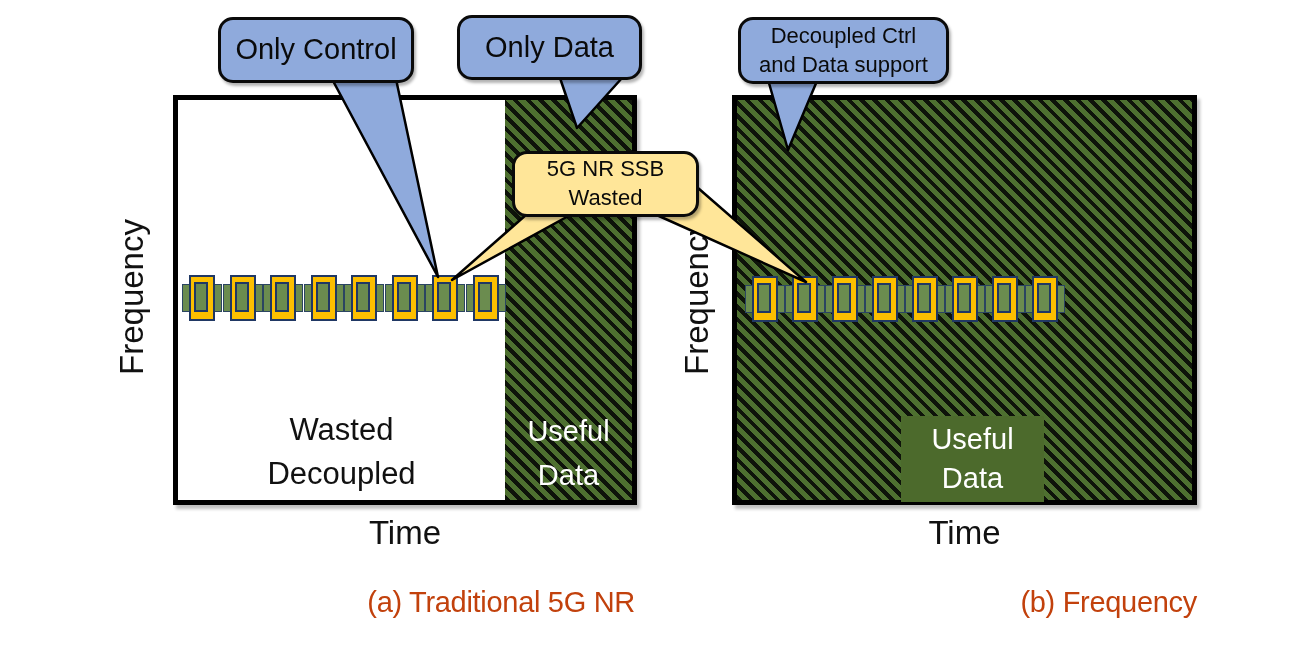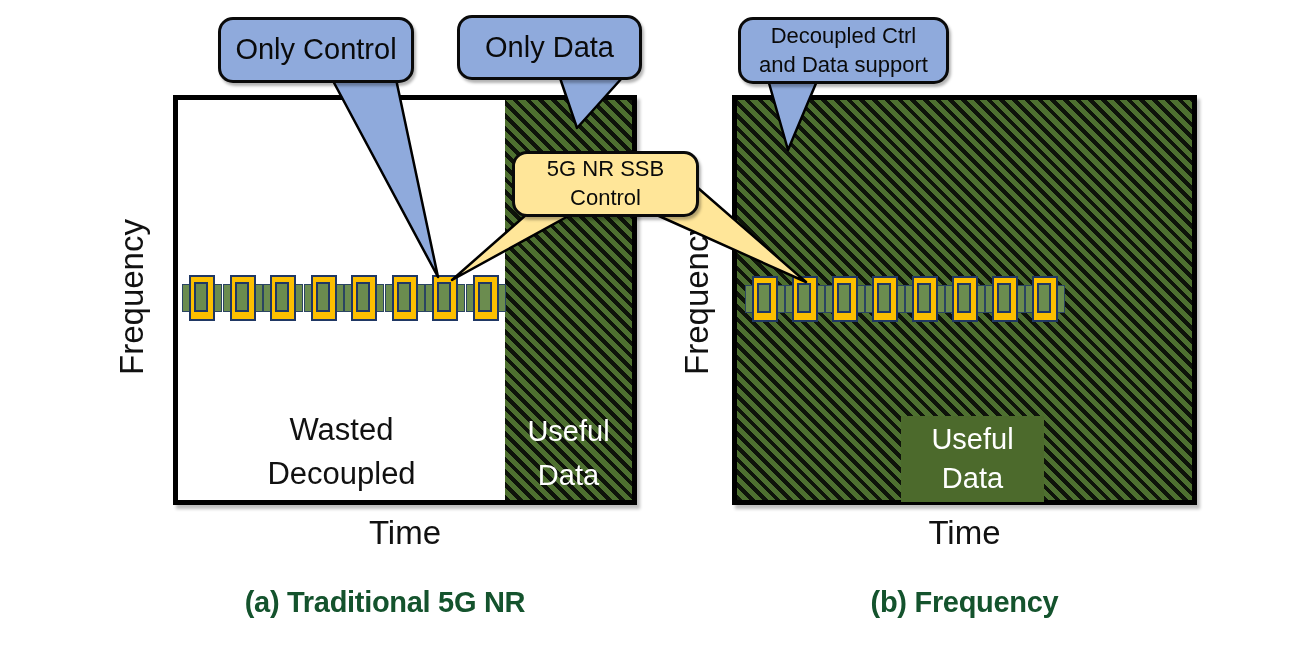--- a/index.html
+++ b/index.html
@@ -69,21 +69,21 @@
     white-space:pre-line;line-height:1.3;font-size:29px;color:#0a0a0a;
     box-shadow:2px 3px 3px rgba(0,0,0,0.3);
   }
   .callout.blue{background:var(--callout-blue);}
   .callout.yellow{background:var(--callout-yellow);}
   #callout-only-control{left:218px;top:17px;width:196px;height:66px;}
   #callout-only-data{left:457px;top:15px;width:185px;height:65px;}
   #callout-ssb{left:512px;top:151px;width:187px;height:66px;font-size:22px;}
   #callout-decoupled{left:738px;top:5px;width:211px;height:67px;font-size:22px;margin-top:12px;}
   .caption{
-    position:absolute;text-align:center;font-weight:700;font-size:29px;color:#14532d;letter-spacing:-0.3px;
+    position:absolute;text-align:right;font-weight:400;font-size:29px;color:#c2410c;letter-spacing:-0.3px;
   }
   #caption-a{left:135px;top:586px;width:500px;}
   #caption-b{left:732px;top:586px;width:465px;}
 </style>
 </head>
 <body>
 
 <div id="stage">
 
   <div class="panel-box" id="panel-a-box">
@@ -213,20 +213,20 @@
     <polygon class="tail-blue" points="332,79 396,79 438,277"></polygon>
     <polygon class="tail-blue" points="560,78 622,78 577,128"></polygon>
     <polygon class="tail-yellow" points="527,214 572,214 452,280"></polygon>
     <polygon class="tail-yellow" points="650,212 698,188 806,282"></polygon>
     <polygon class="tail-blue" points="765,69 822,69 788,150"></polygon>
   </svg>
 
   <div class="callout blue" id="callout-only-control">Only Control</div>
   <div class="callout blue" id="callout-only-data">Only Data</div>
   <div class="callout yellow" id="callout-ssb">5G NR SSB
-Control</div>
+Wasted</div>
   <div class="callout blue" id="callout-decoupled">Decoupled Ctrl
 and Data support</div>
 
   <div class="caption" id="caption-a">(a) Traditional 5G NR</div>
   <div class="caption" id="caption-b">(b) Frequency</div>
 
 </div>
 
 </body></html>

